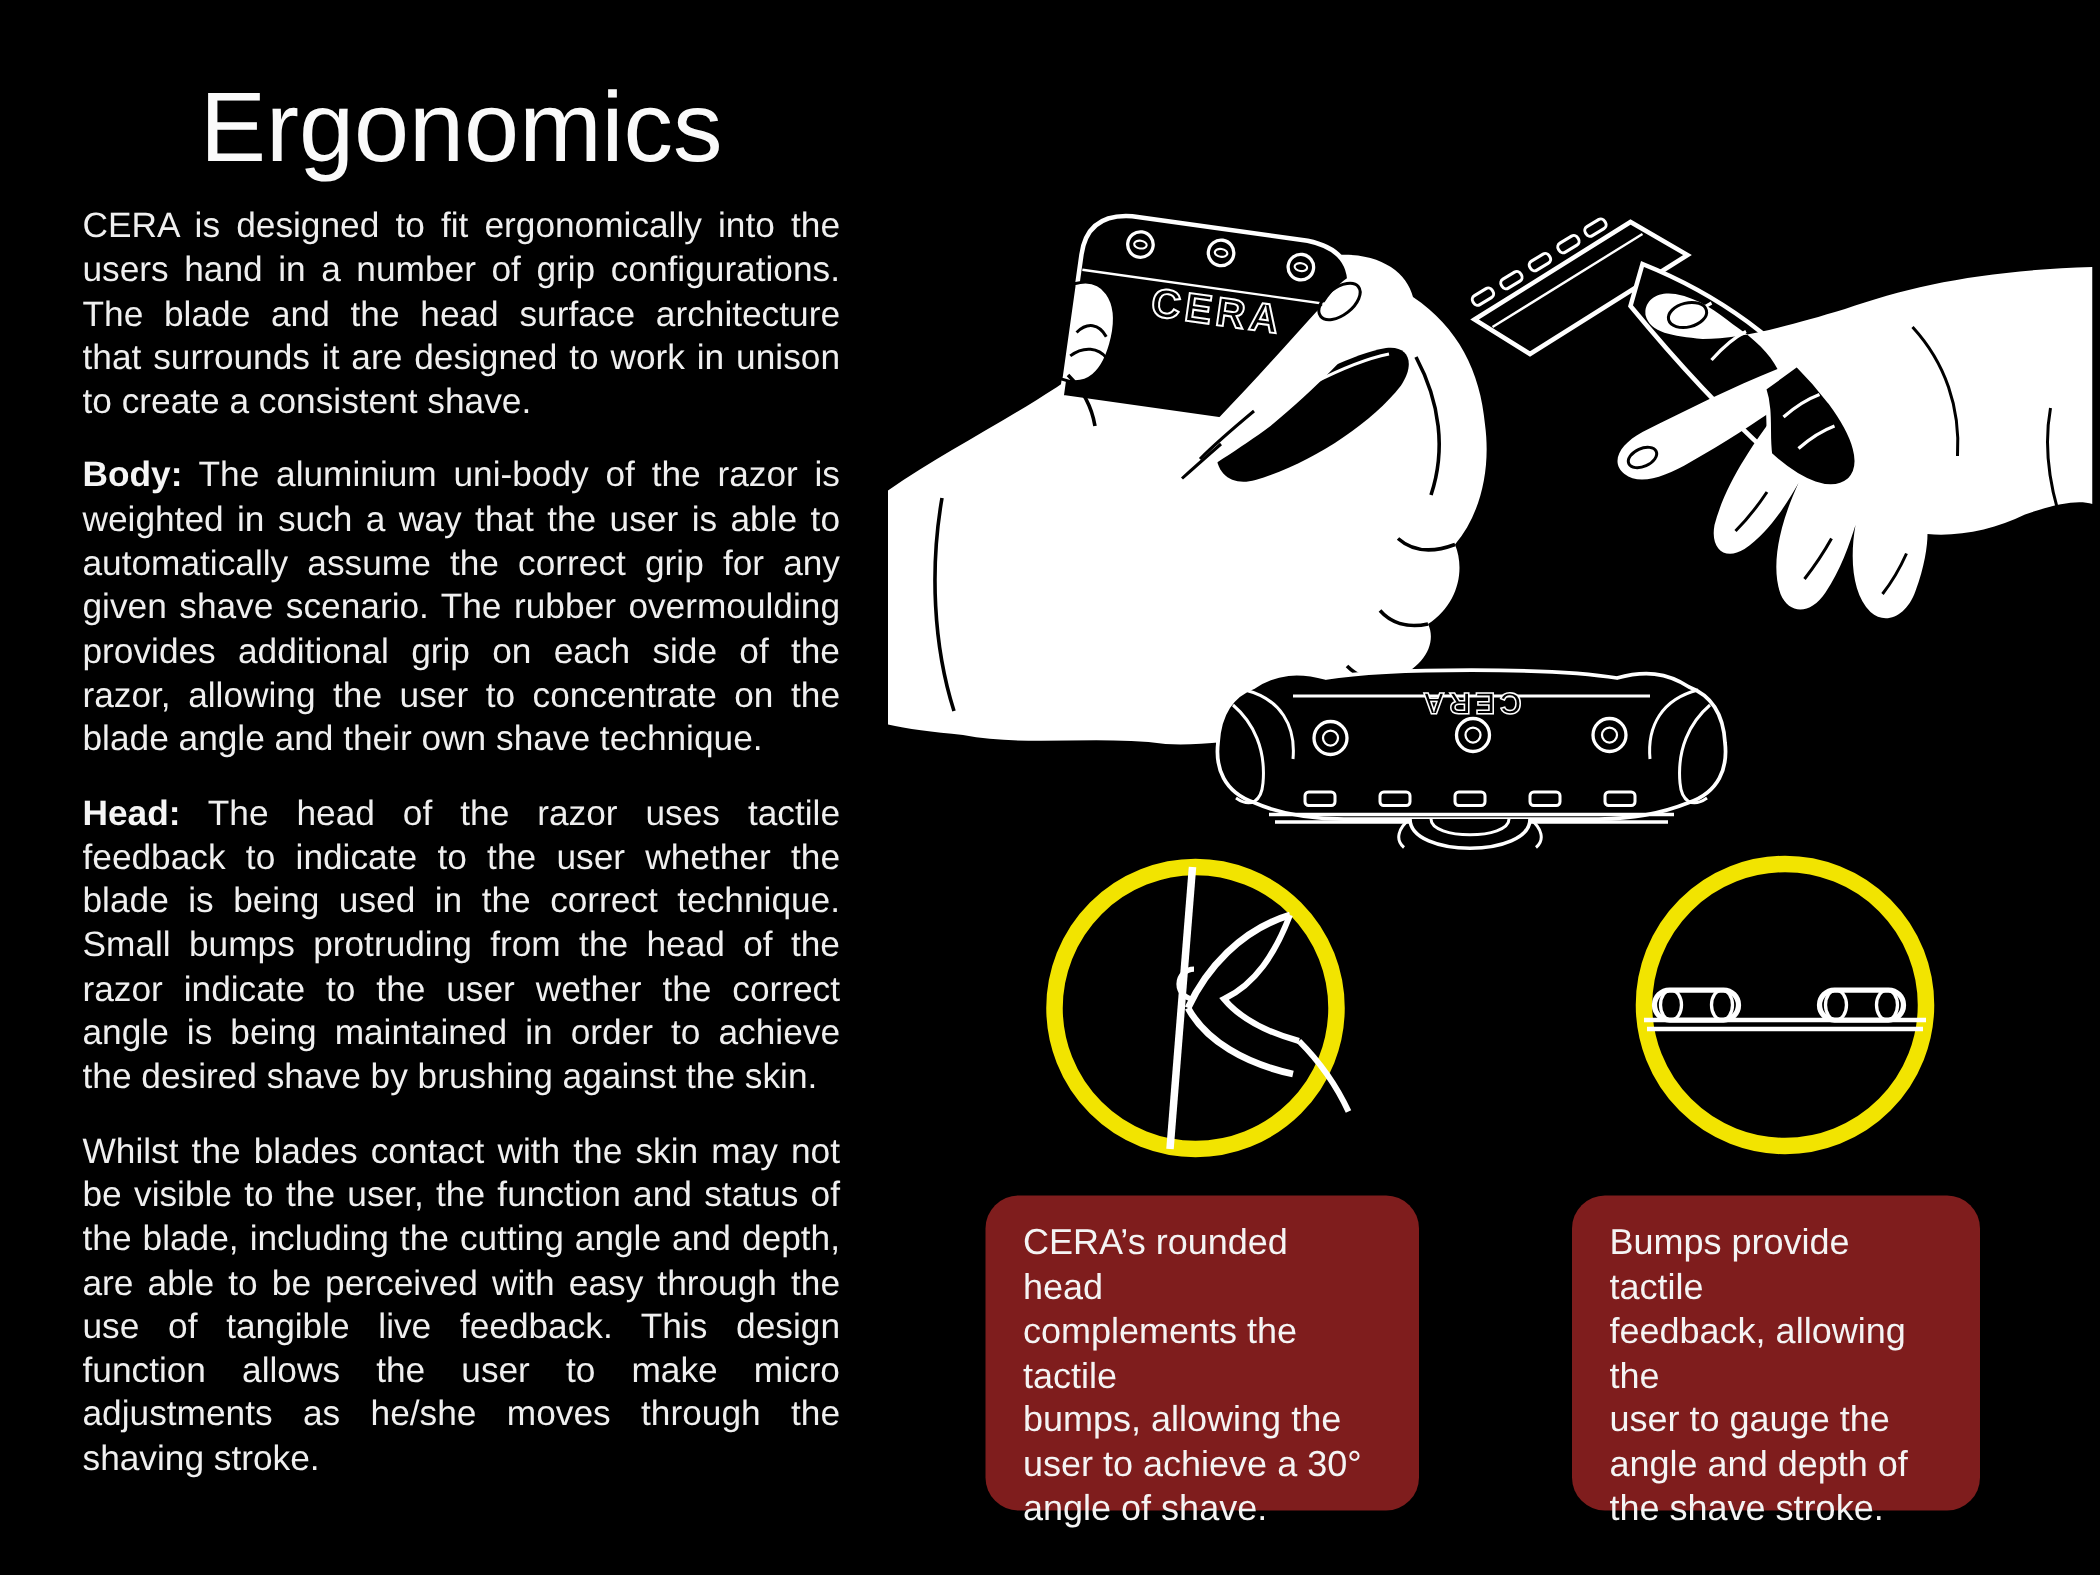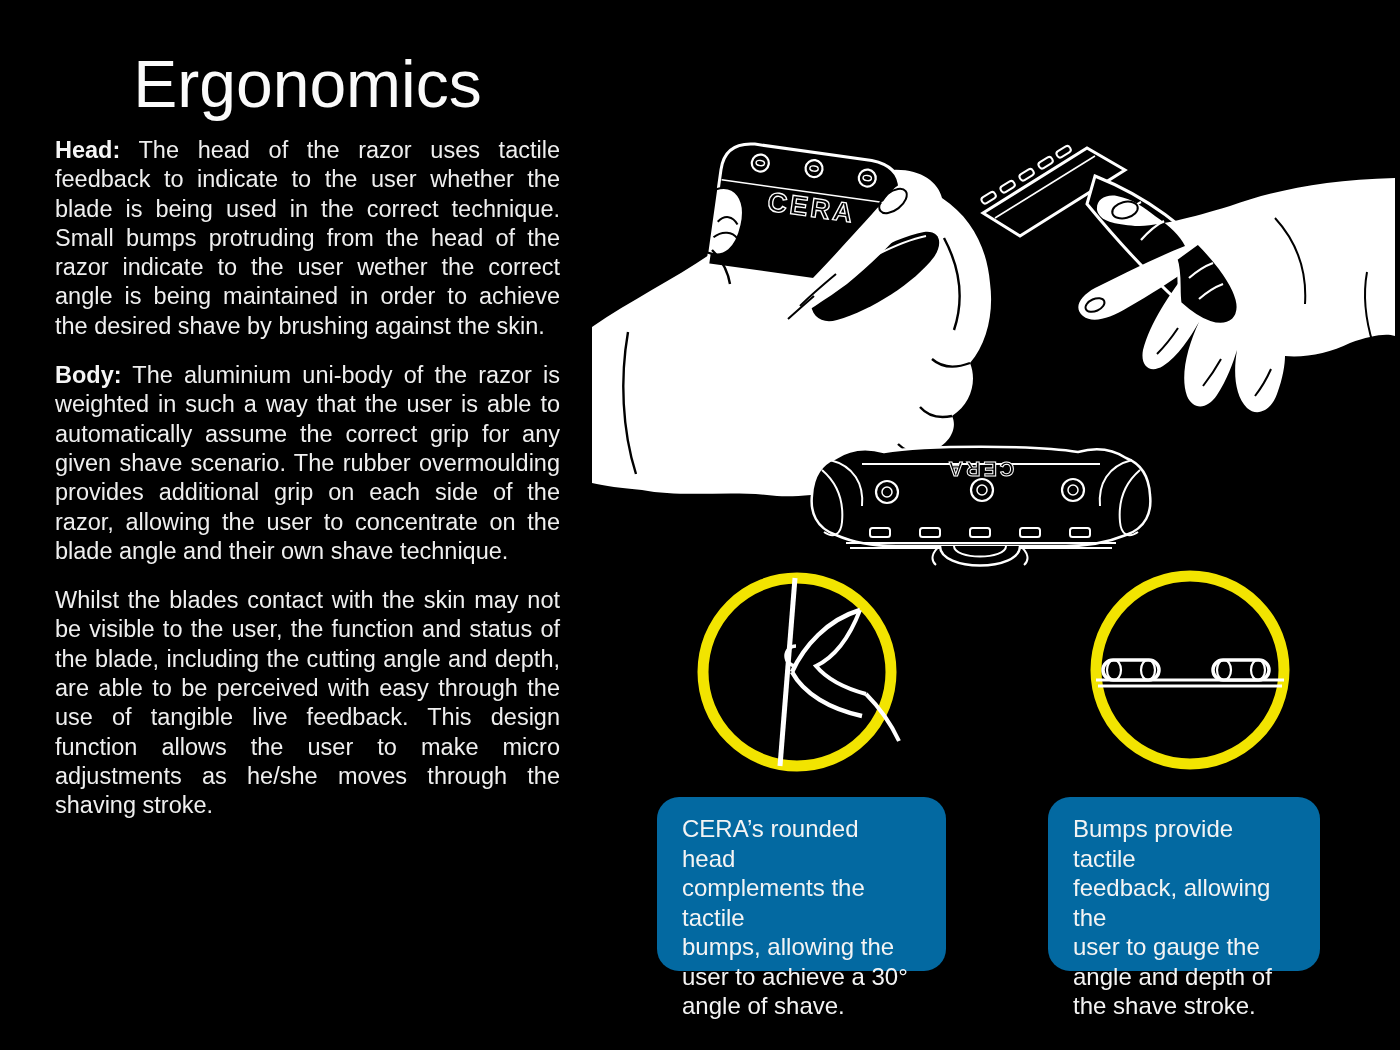--- a/index.html
+++ b/index.html
@@ -5,35 +5,36 @@
   html,body{margin:0;padding:0;background:#000;}
   body{width:1400px;height:1050px;position:relative;overflow:hidden;
        font-family:"Liberation Sans",sans-serif;color:#f0f0f0;}
   .text-col{position:absolute;left:55px;top:30px;width:505px;}
   h1.title{margin:16px 0 14px 0;font-size:66px;font-weight:300;letter-spacing:0px;
        text-align:center;color:#fafafa;}
   p.para{margin:0 0 20px 0;font-size:23.5px;line-height:29.3px;text-align:justify;
        color:#efefef;}
   p.para b{font-weight:bold;color:#f5f5f5;}
   .illo{position:absolute;}
-  .caption-box{position:absolute;top:797px;height:174px;background:#0369a1;
+  .caption-box{position:absolute;top:797px;height:210px;background:#7f1d1d;
        border-radius:22px;box-sizing:border-box;padding:17px 34px 0 25px;}
   .caption-box .cap-text{font-size:24px;line-height:29.5px;color:#f4f4f4;
        white-space:pre-line;display:block;}
   #cap-left{left:657px;width:289px;}
   #cap-right{left:1048px;width:272px;}
   svg text{font-family:"Liberation Sans",sans-serif;}
 </style>
 </head>
 <body>
 
 <div class="text-col">
   <h1 class="title">Ergonomics</h1>
+  <p class="para"><b></b><span>CERA is designed to fit ergonomically into the users hand in a number of grip configurations. The blade and the head surface architecture that surrounds it are designed to work in unison to create a consistent shave.</span></p>
+  <p class="para"><b>Body:</b><span> The aluminium uni-body of the razor is weighted in such a way that the user is able to automatically assume the correct grip for any given shave scenario. The rubber overmoulding provides additional grip on each side of the razor, allowing the user to concentrate on the blade angle and their own shave technique.</span></p>
   <p class="para"><b>Head:</b><span> The head of the razor uses tactile feedback to indicate to the user whether the blade is being used in the correct technique. Small bumps protruding from the head of the razor indicate to the user wether the correct angle is being maintained in order to achieve the desired shave by brushing against the skin.</span></p>
-  <p class="para"><b>Body:</b><span> The aluminium uni-body of the razor is weighted in such a way that the user is able to automatically assume the correct grip for any given shave scenario. The rubber overmoulding provides additional grip on each side of the razor, allowing the user to concentrate on the blade angle and their own shave technique.</span></p>
   <p class="para"><b></b><span>Whilst the blades contact with the skin may not be visible to the user, the function and status of the blade, including the cutting angle and depth, are able to be perceived with easy through the use of tangible live feedback. This design function allows the user to make micro adjustments as he/she moves through the shaving stroke.</span></p>
 </div>
 
 <svg class="illo" style="left:592px;top:118px" width="400" height="400" viewBox="0 0 400 400">
 
   <path d="M0,209 C45,178 95,155 138,122 C180,95 230,70 280,55 C320,45 345,60 350,80
            C380,100 395,130 398,165 C402,195 395,225 378,245 C385,262 380,285 360,298
            C366,310 358,328 335,335 C340,345 330,360 305,364 C260,372 215,380 185,378
            C140,372 90,380 50,372 C30,370 12,368 0,365 Z" fill="#ffffff"></path>
 

